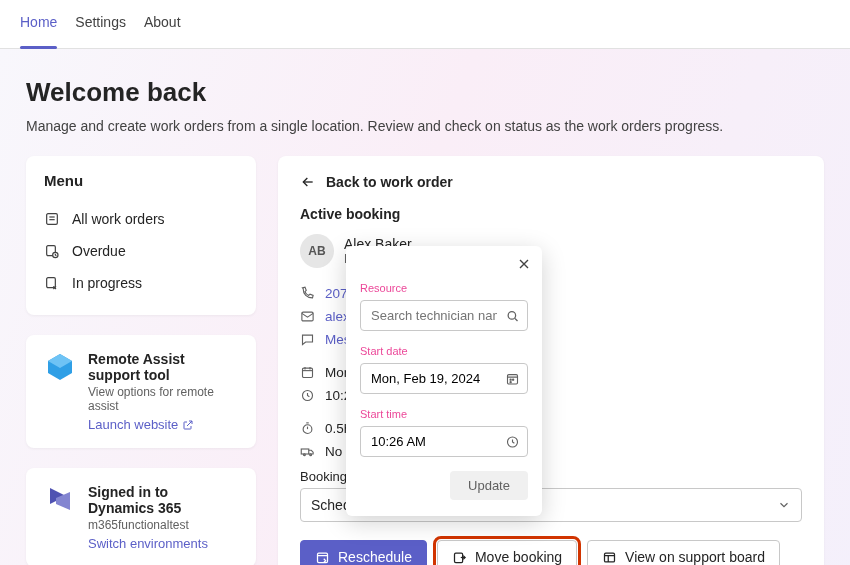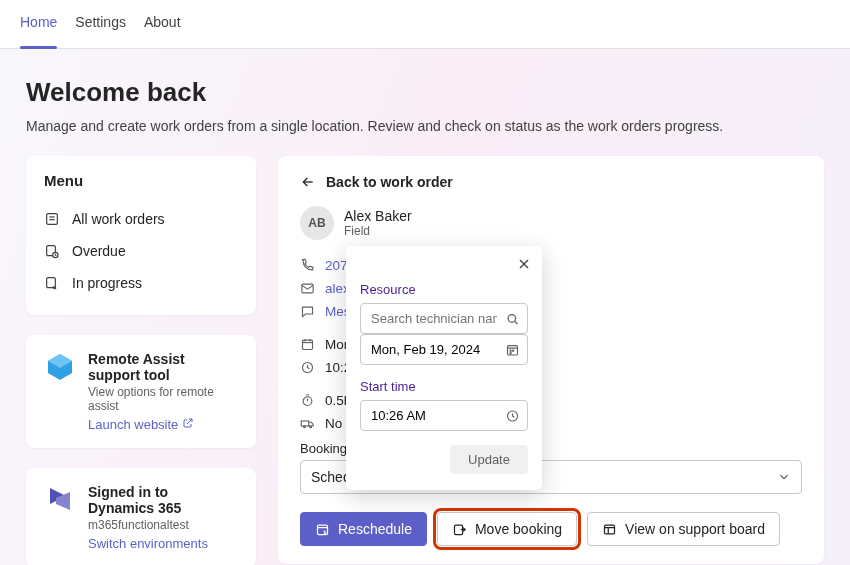--- a/index.html
+++ b/index.html
@@ -18,42 +18,42 @@
 .left { width: 230px; display: flex; flex-direction: column; gap: 20px; }
 .card { background: #fff; border-radius: 8px; padding: 16px 18px; box-shadow: 0 1px 3px rgba(0,0,0,0.05); }
 .card h3 { font-size: 15px; font-weight: 600; margin-bottom: 14px; }
 .menu-item { display: flex; align-items: center; gap: 12px; padding: 8px 0; cursor: pointer; color: #242424; }
 .menu-icon { width: 16px; height: 16px; flex-shrink: 0; }
 .tile { display: flex; gap: 12px; align-items: flex-start; }
 .tile-ico { width: 32px; height: 32px; flex-shrink: 0; }
 .tile-body { flex: 1; }
 .tile-title { font-weight: 600; font-size: 14px; }
 .tile-sub { font-size: 12px; color: #616161; margin-top: 2px; }
-.tile-link { color: #5b5fc7; font-size: 13px; margin-top: 4px; display: inline-flex; align-items: flex-start; gap: 4px; cursor: pointer; }
+.tile-link { color: #5b5fc7; font-size: 13px; margin-top: 4px; display: inline-flex; align-items: center; gap: 4px; cursor: pointer; }
 .main { flex: 1; background: #fff; border-radius: 8px; padding: 18px 22px; box-shadow: 0 1px 3px rgba(0,0,0,0.05); position: relative; }
 .back { display: flex; align-items: center; gap: 10px; font-weight: 600; cursor: pointer; margin-bottom: 16px; }
 .section-label { font-weight: 600; margin-bottom: 12px; }
 .person { display: flex; gap: 10px; align-items: center; margin-bottom: 14px; }
 .avatar { width: 34px; height: 34px; border-radius: 50%; background: #e6e6e6; display: flex; align-items: center; justify-content: center; font-size: 12px; font-weight: 600; color: #555; }
 .p-name { font-weight: 400; font-size: 14px; }
 .p-sub { font-size: 12px; color: #616161; }
 .info-row { display: flex; align-items: center; gap: 10px; padding: 4px 0; font-size: 13.5px; }
 .info-row .ico { width: 15px; height: 15px; flex-shrink: 0; color: #616161; }
 .link { color: #5b5fc7; }
 .gap { height: 10px; }
 .field-label { font-size: 13px; color: #242424; margin-bottom: 4px; margin-top: 6px; }
 .select { border: 1px solid #c8c8c8; border-radius: 4px; padding: 8px 10px; display: flex; align-items: center; justify-content: space-between; cursor: pointer; }
 .btn-row { display: flex; gap: 10px; margin-top: 18px; }
 .btn { display: inline-flex; align-items: center; gap: 8px; padding: 8px 14px; border-radius: 4px; font-size: 14px; cursor: pointer; border: 1px solid #c8c8c8; background: #fff; }
 .btn.primary { background: #5b5fc7; color: #fff; border-color: #5b5fc7; }
 .btn-ico { width: 15px; height: 15px; }
 .highlight { outline: 3px solid #d13400; outline-offset: 1px; }
 .popover { position: absolute; top: 90px; left: 68px; width: 196px; background: #fff; border-radius: 6px; box-shadow: 0 6px 24px rgba(0,0,0,0.18); padding: 14px 14px 16px; z-index: 5; }
 .pop-close { position: absolute; top: 10px; right: 10px; cursor: pointer; width: 16px; height: 16px; color: #424242; }
-.pop-label { font-size: 13px; color: #4c1d95; margin: 14px 0 6px; }
+.pop-label { font-size: 11px; color: #ec4899; margin: 14px 0 6px; }
 .pop-label:first-of-type { margin-top: 22px; }
 .pop-input { width: 100%; border: 1px solid #c8c8c8; border-radius: 4px; padding: 7px 30px 7px 10px; font-size: 13px; position: relative; }
 .pop-field { position: relative; }
 .pop-field .trail { position: absolute; right: 8px; top: 50%; transform: translateY(-50%); width: 15px; height: 15px; color: #616161; pointer-events: none; }
 .pop-btn { margin-top: 14px; width: 78px; float: right; background: #f0f0f0; border: none; border-radius: 4px; padding: 7px 4px; font-size: 13px; color: #616161; cursor: default; }
 svg { display: block; }
 </style>
 </head>
 <body>
 
@@ -144,20 +144,21 @@
 
     <div class="main">
       <div class="back">
         <svg width="16" height="16" viewBox="0 0 24 24" fill="none" stroke="#242424" stroke-width="2">
             <path d="M19 12H5"></path>
             <path d="M11 18l-6-6 6-6"></path>
           </svg>
         <span>Back to work order</span>
       </div>
 
+      <div class="section-label">Active booking</div>
 
       <div class="person">
         <div class="avatar">AB</div>
         <div>
           <div class="p-name">Alex Baker</div>
           <div class="p-sub">Field</div>
         </div>
       </div>
 
       <div class="info-row">
@@ -277,20 +278,21 @@
         <div class="pop-label">Resource</div>
         <div class="pop-field">
           <input class="pop-input" placeholder="Search technician name" style="">
           <span class="trail">
               <svg viewBox="0 0 24 24" fill="none" stroke="currentColor" stroke-width="2">
                 <circle cx="11" cy="11" r="6"></circle>
                 <path d="M20 20l-4-4"></path>
               </svg>
             </span>
         </div>
+        <div class="pop-label">Start date</div>
         <div class="pop-field">
           <input class="pop-input" value="Mon, Feb 19, 2024" style="">
           <span class="trail">
               <svg viewBox="0 0 24 24" fill="none" stroke="currentColor" stroke-width="1.8">
                 <rect x="4" y="5" width="16" height="15" rx="2"></rect>
                 <line x1="4" y1="9" x2="20" y2="9"></line>
                 <circle cx="9" cy="13" r="1"></circle>
                 <circle cx="13" cy="13" r="1"></circle>
                 <circle cx="9" cy="17" r="1"></circle>
               </svg>

